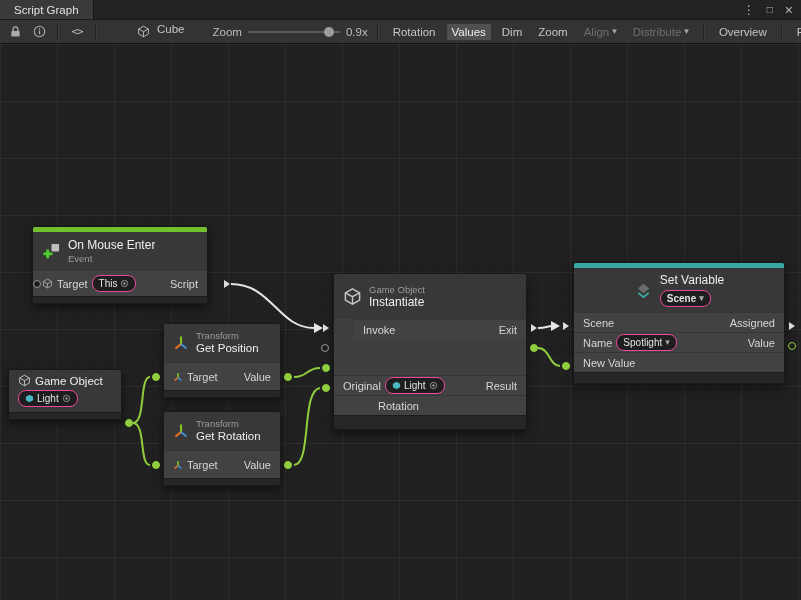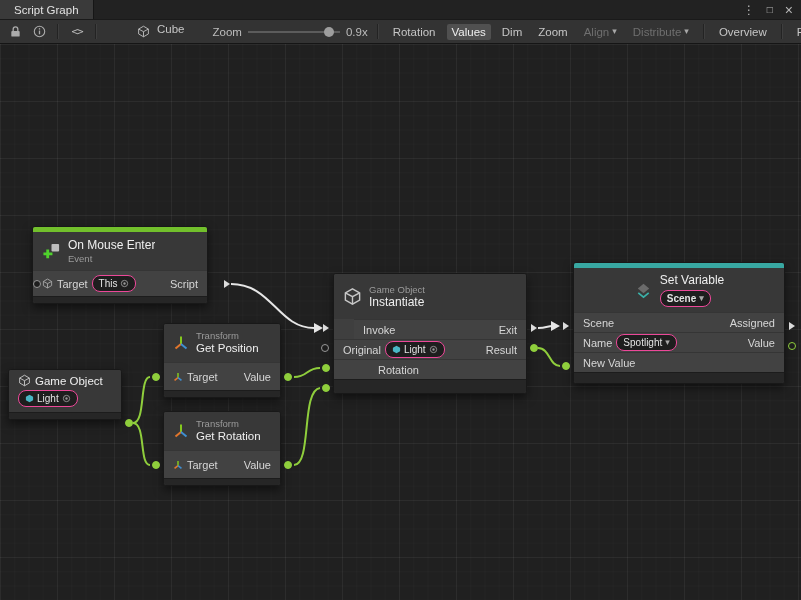--- a/index.html
+++ b/index.html
@@ -312,21 +312,21 @@
         </span>
       </div>
       <div class="row" style="height:20px;margin-left:20px;">
         <span class="cell">
             <span>Invoke</span>
           </span>
         <span class="cell">
             <span>Exit</span>
           </span>
       </div>
-      <div class="row" style="height:20px;">
+      <div class="row" style="height:20px;margin-top:36px;">
         <span class="cell">
           <span>Original</span>
           <span class="chip">
             <span class="mini">
               <svg width="9" height="9" viewBox="0 0 10 10">
                   <path d="M5 .8 9 3v4L5 9.2 1 7V3z" fill="#49b6c4"></path>
                 </svg>
             </span>
             <span>Light</span>
             <span style="display:inline-flex">

